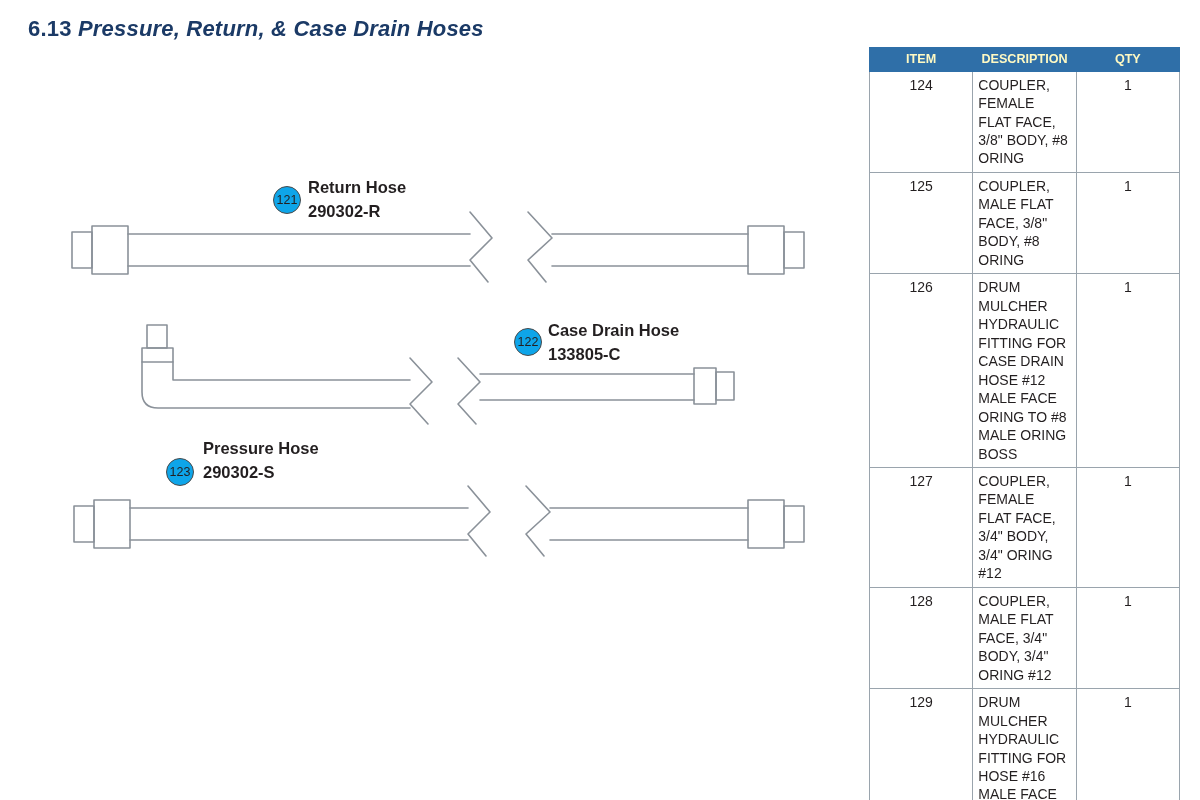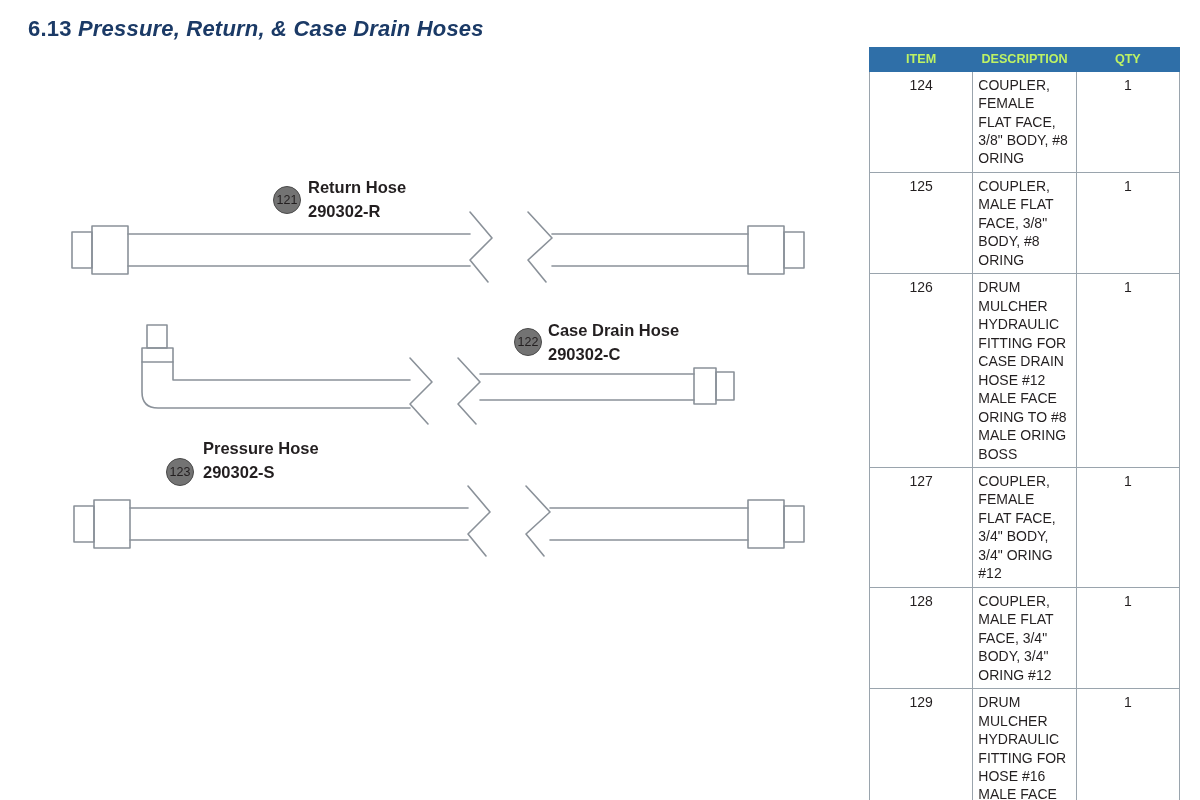--- a/index.html
+++ b/index.html
@@ -57,21 +57,21 @@
     position: absolute;
     width: 26px;
     height: 26px;
     border: 1.3px solid #4a4a4a;
     border-radius: 50%;
     font-size: 12.5px;
     color: #231f20;
     display: flex;
     align-items: center;
     justify-content: center;
-    background: #737373;
+    background: #0ea5e9;
     font-family: "Liberation Sans", sans-serif;
   }
 
   
   .parts-table-wrap {
     position: absolute;
     left: 869px;
     top: 47px;
     width: 311px;
   }
@@ -92,21 +92,21 @@
     color: #ffffff;
     font-size: 13px;
     font-weight: bold;
     text-align: center;
     padding: 4px 2px 4px;
     letter-spacing: 0.2px;
     border: 1px solid #1f4e79;
   }
   table.parts th.col-head {
     background: #2f6fa8;
-    color: #bef264;
+    color: #fef9c3;
     font-weight: bold;
     text-align: center;
     padding: 3px 2px;
     font-size: 12.6px;
     border: 1px solid #2f6fa8;
   }
   table.parts td.item {
     text-align: center;
     padding: 4px 2px;
     width: 48px;
@@ -193,21 +193,21 @@
 
   <div class="bubble" style="left:273px; top:186px;">121</div>
   <div class="callout-label" style="left:308px; top:176px;">
     <span>Return Hose</span>
     <span class="pn">290302-R</span>
   </div>
 
   <div class="bubble" style="left:514px; top:328px;">122</div>
   <div class="callout-label" style="left:548px; top:319px;">
     <span>Case Drain Hose</span>
-    <span class="pn">290302-C</span>
+    <span class="pn">133805-C</span>
   </div>
 
   <div class="bubble" style="left:166px; top:458px;">123</div>
   <div class="callout-label" style="left:203px; top:437px;">
     <span>Pressure Hose</span>
     <span class="pn">290302-S</span>
   </div>
 </div>
 
 <div class="parts-table-wrap">

